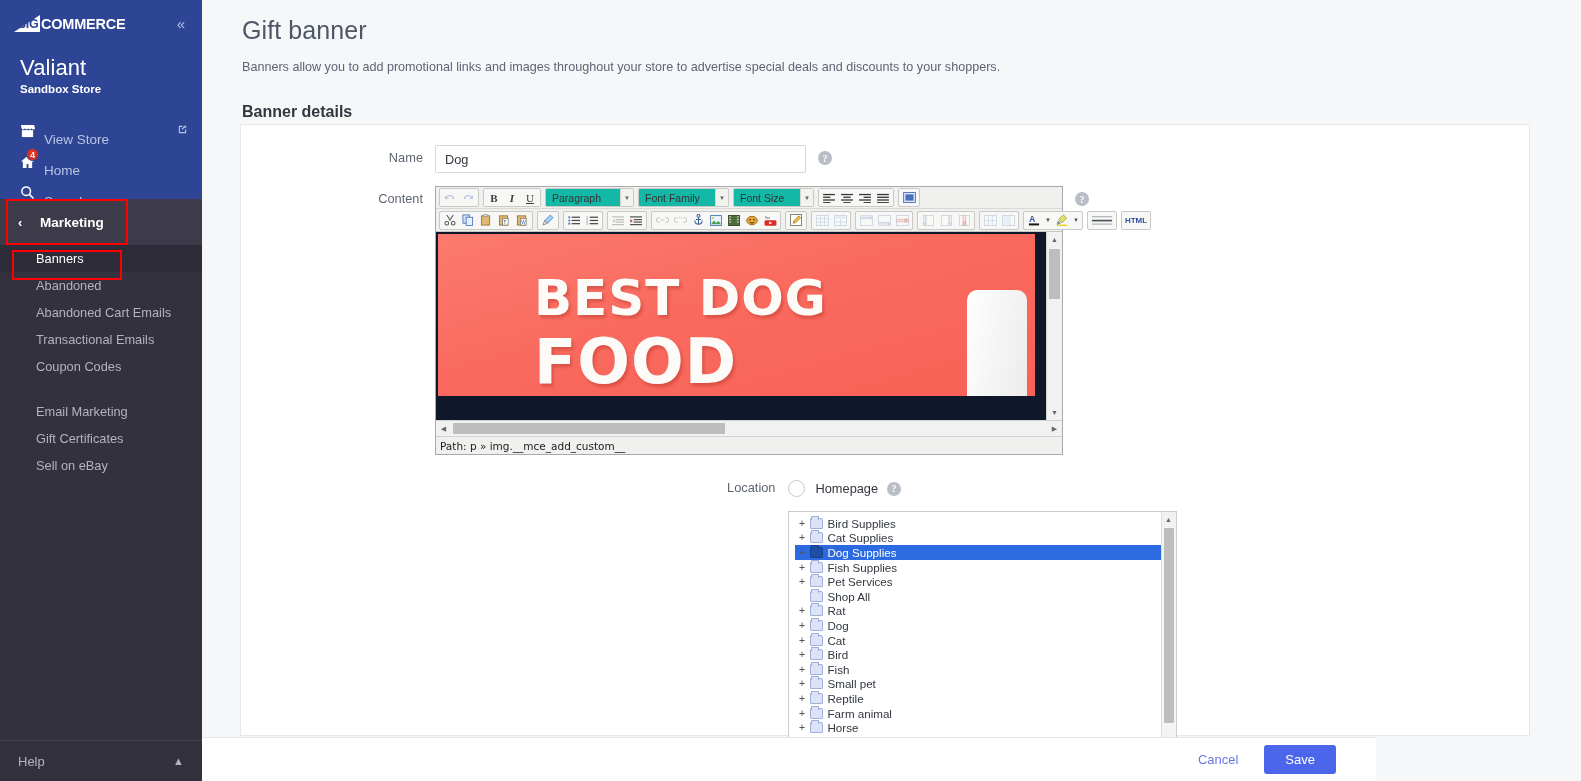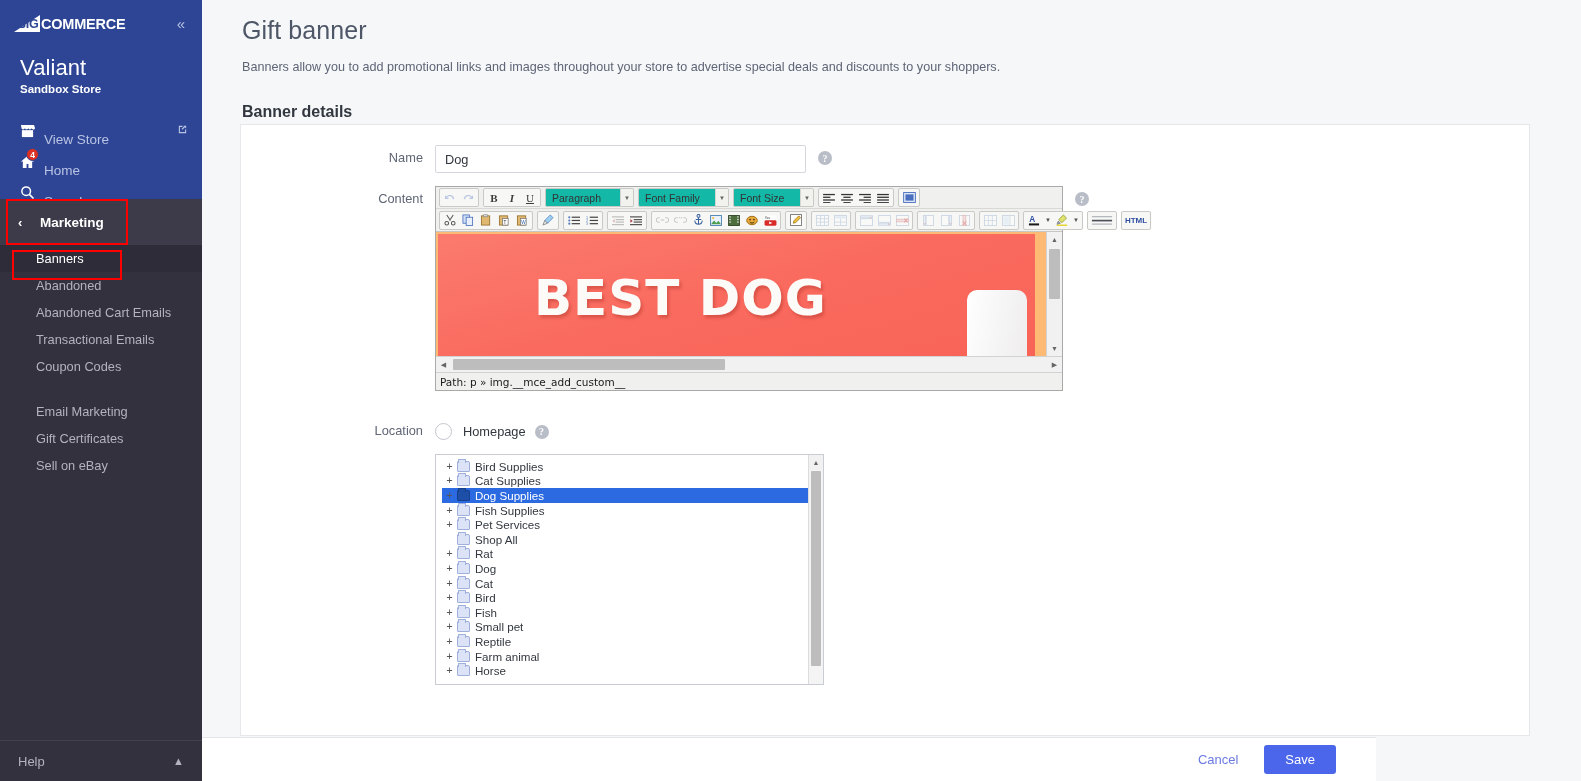--- a/index.html
+++ b/index.html
@@ -219,22 +219,22 @@
     font-size: 6px; color: #666;
   }
   .tsel.w1 .txt { width: 74px; }
   .tsel.w2 .txt { width: 76px; }
   .tsel.w3 .txt { width: 66px; }
   .swatch-btn { display: flex; align-items: center; }
   .swatch-arw { width: 10px; display: flex; align-items: center; justify-content: center; font-size: 6px; color: #555; }
 
   #editor-body {
     position: relative;
-    height: 124px;
-    background: #fdba74;
+    height: 188px;
+    background: #0f172a;
     overflow: hidden;
   }
   #banner-img {
     position: absolute; left: 2px; top: 2px;
     width: 597px; height: 162px;
     background: linear-gradient(165deg, #fb7a6e 0%, #fa6a5e 45%, #f86156 100%);
     overflow: hidden;
   }
   #banner-text {
     position: absolute; left: 96px; top: 40px;
@@ -292,21 +292,21 @@
   }
   #ed-path {
     height: 18px; background: #f0f0ee;
     border-top: 1px solid #d2d2d2;
     font-size: 10.5px; color: #1a1a1a;
     display: flex; align-items: center; padding-left: 4px;
     font-family: "DejaVu Sans", sans-serif;
   }
 
   
-  #location-row { margin-top: 27px; }
+  #location-row { margin-top: 20px; justify-content: center; }
   .radio-line { display: flex; align-items: center; height: 27px; }
   .radio {
     width: 17px; height: 17px; border-radius: 50%;
     border: 1px solid #c3c6cd; background: #fff;
     margin-right: 11px; cursor: pointer; flex: 0 0 auto;
     position: relative;
   }
   .radio.on { border: 1px solid #4b66ea; background: #4b66ea; }
   .radio.on:after {
     content: ""; position: absolute; left: 4.5px; top: 4.5px;
@@ -856,20 +856,21 @@
           </div>
           <div class="tgrp">
             <span class="tbtn" style="width:26px;font-size:8px;font-weight:bold;color:#2f4fa0;font-family:'Liberation Sans',sans-serif;">HTML</span>
           </div>
         </div>
 
         <div id="editor-body">
           <div id="banner-img">
             <div id="banner-bag"></div>
             <div id="banner-text">BEST DOG</div>
+            <div id="banner-text-2">FOOD</div>
           </div>
           <div id="ed-vscroll">
             <div class="sb-arrow">▲</div>
             <div id="ed-vthumb"></div>
             <div class="sb-arrow" id="ed-vdown">▼</div>
           </div>
         </div>
 
         <div id="ed-hscroll">
           <span id="ed-hleft">◀</span>

